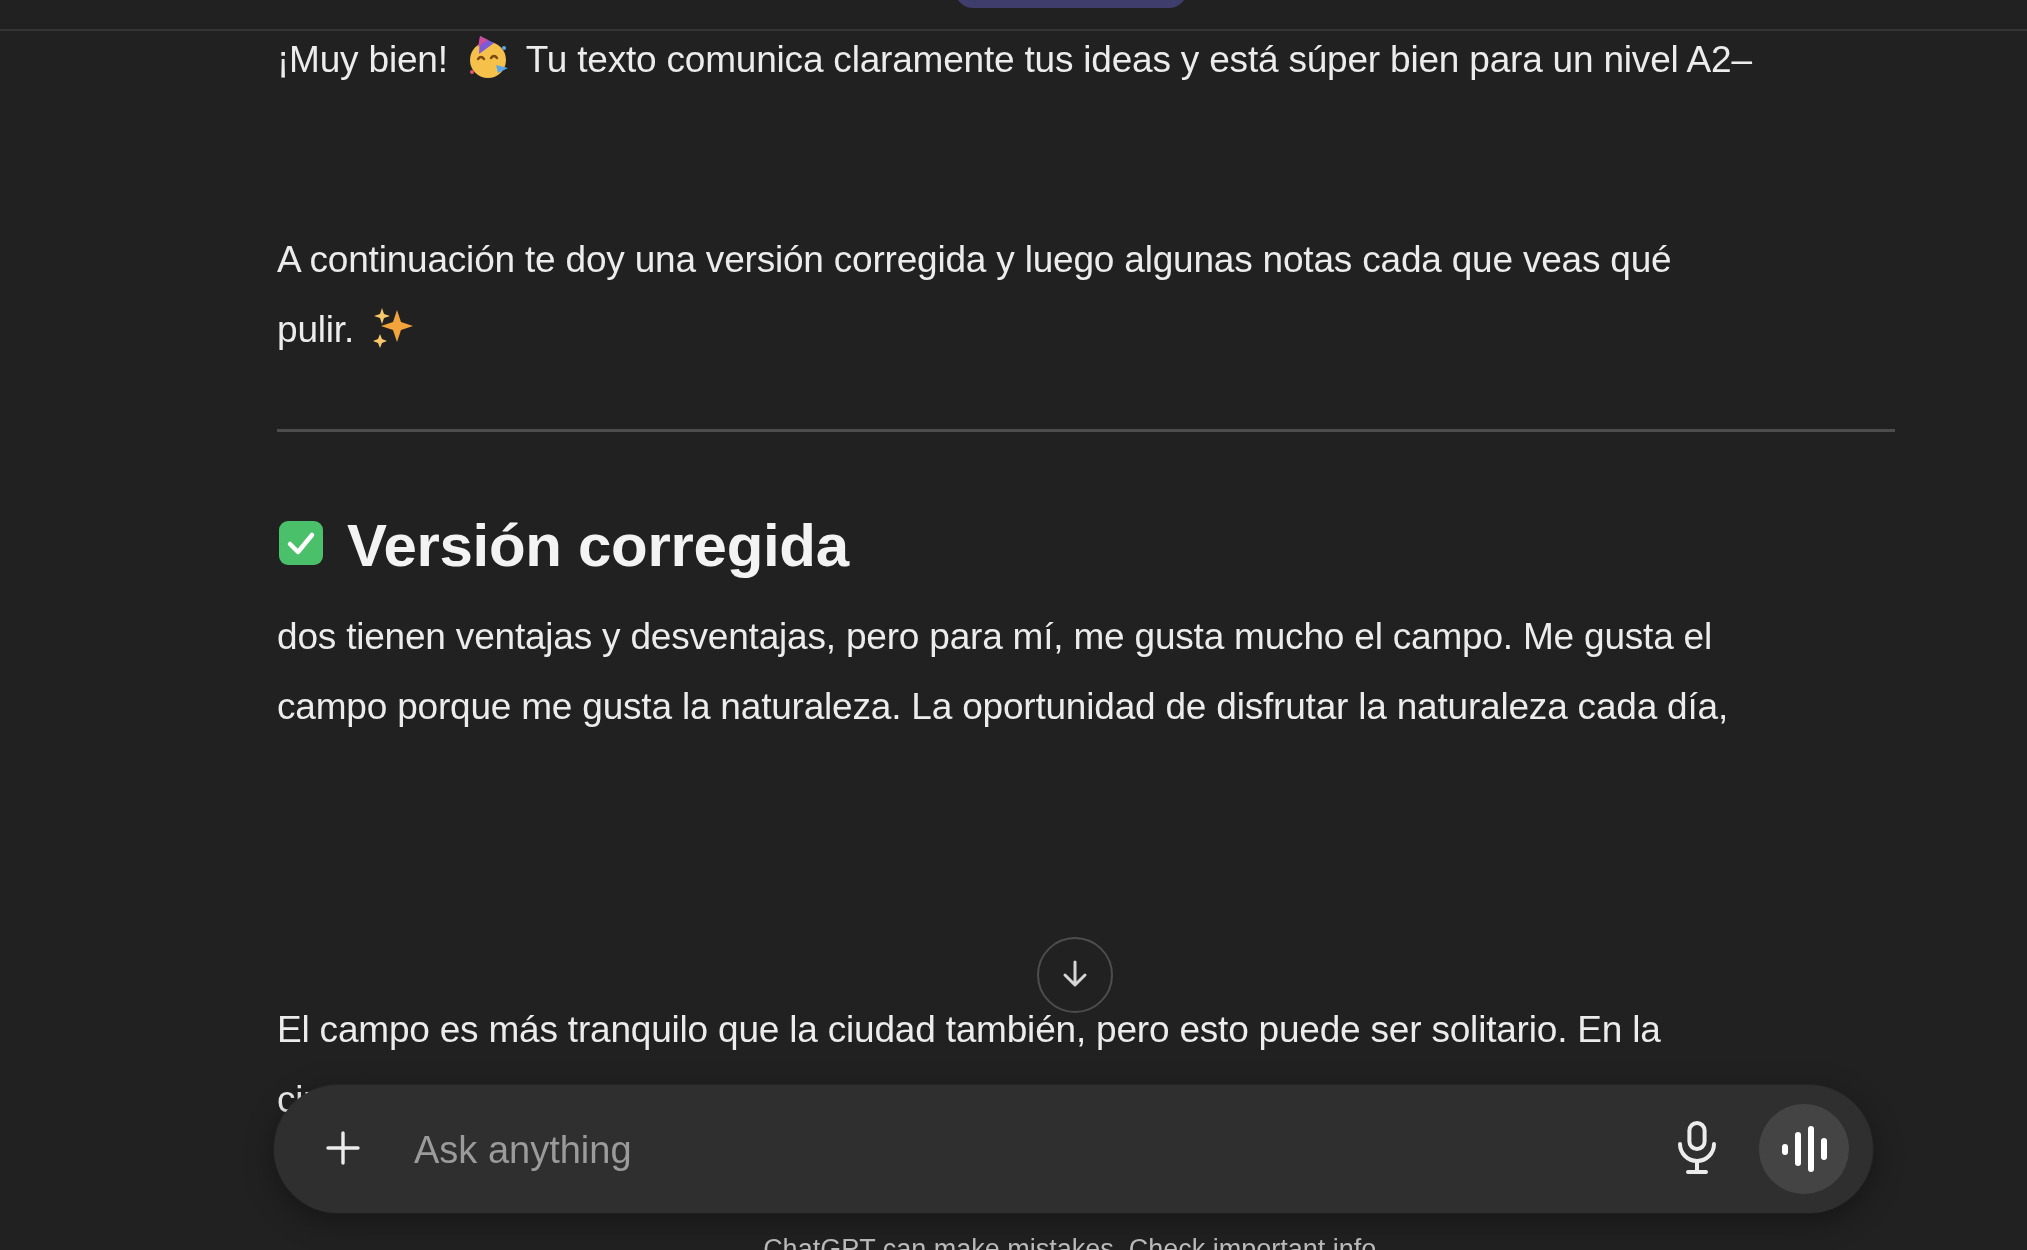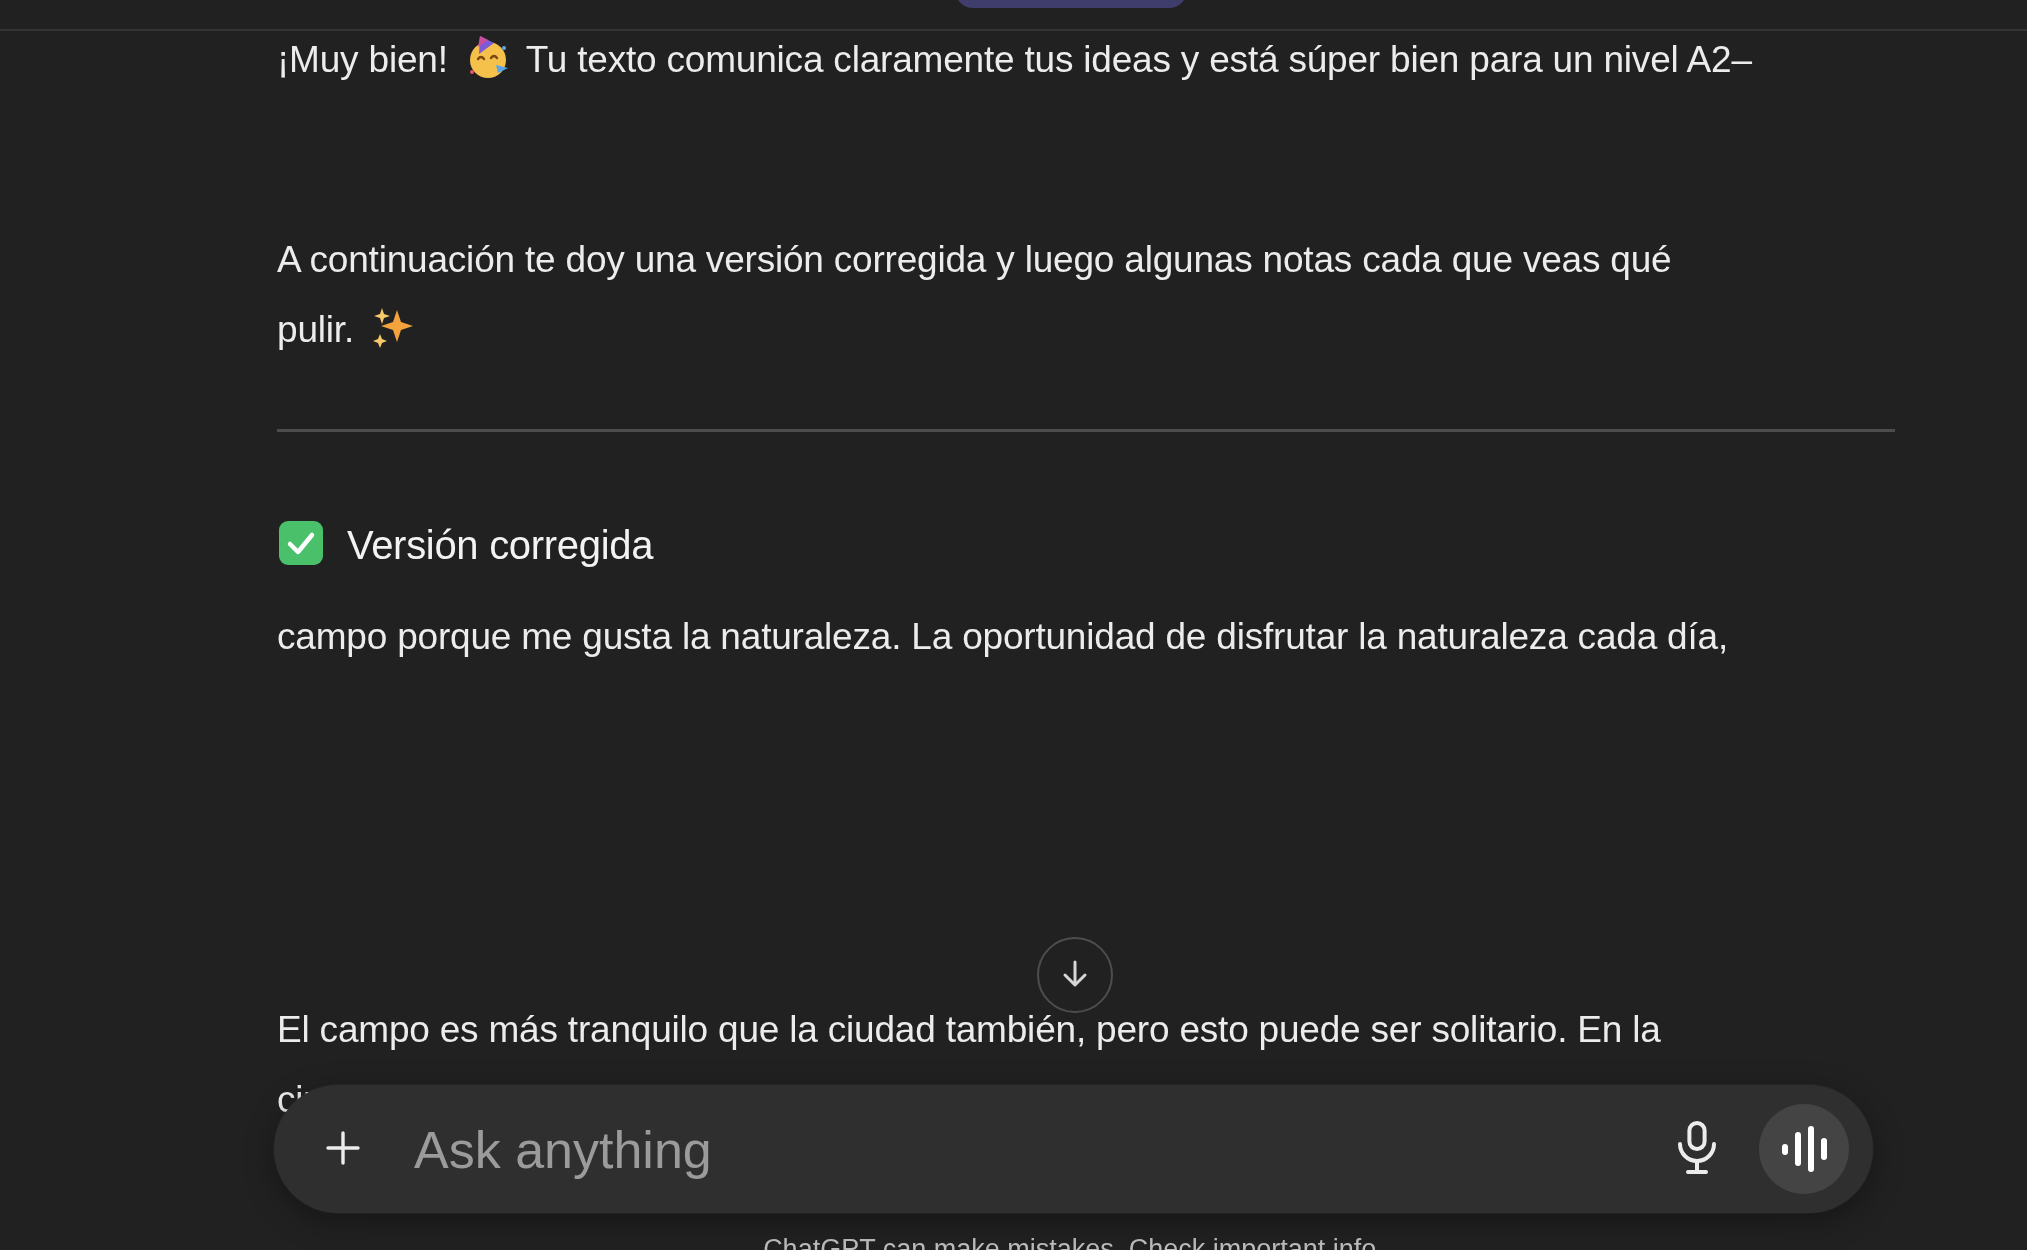--- a/index.html
+++ b/index.html
@@ -19,21 +19,21 @@
   .header-divider{
     position:absolute;left:0;top:29px;width:2027px;height:2px;background:#343434;
   }
   
   .chat-col{position:absolute;left:277px;width:1625px;top:0;}
   .para{position:absolute;left:0;width:1625px;}
   .line{height:70px;line-height:70px;font-size:37px;letter-spacing:-0.2px;white-space:nowrap;color:#ececec;}
   .p1{top:25px;} .p2{top:225px;} .p3{top:602px;} .p4{top:995px;}
   .msg-hr{position:absolute;left:0;top:429px;width:1618px;height:3px;background:#4d4d4d;border:none;margin:0;}
   .heading-row{position:absolute;left:0;top:512px;height:66px;display:flex;align-items:center;gap:22px;}
-  .heading-text{font-size:40px;font-weight:400;color:#f3f3f3;letter-spacing:-0.3px;}
+  .heading-text{font-size:60px;font-weight:700;color:#f3f3f3;letter-spacing:-0.3px;}
   .emoji{display:inline-block;vertical-align:-8px;}
   .emoji-inline{margin:0 16px;}
   
   .scroll-btn{
     position:absolute;left:1037px;top:937px;width:76px;height:76px;border-radius:50%;
     background:#212121;border:2px solid #4d4d4d;box-sizing:border-box;
     display:flex;align-items:center;justify-content:center;z-index:5;cursor:pointer;
   }
   
   .composer{
@@ -42,21 +42,21 @@
     box-shadow:0 0 0 1px rgba(255,255,255,0.03), 0 8px 30px rgba(0,0,0,0.35);
     display:flex;align-items:center;
   }
   .plus-btn{
     position:absolute;left:45px;top:40px;width:48px;height:48px;border:none;background:transparent;
     display:flex;align-items:center;justify-content:center;cursor:pointer;padding:0;
   }
   .composer-input{
     position:absolute;left:138px;top:0;height:128px;width:1230px;
     background:transparent;border:none;outline:none;
-    font-family:"Liberation Sans", sans-serif;font-size:52px;color:#ececec;
+    font-family:"Liberation Sans", sans-serif;font-size:38px;color:#ececec;
   }
   .composer-input::placeholder{color:#9b9b9b;opacity:1;}
   .mic-btn{
     position:absolute;right:146px;top:34px;width:60px;height:60px;border:none;background:transparent;
     display:flex;align-items:center;justify-content:center;cursor:pointer;padding:0;
   }
   .voice-btn{
     position:absolute;right:24px;top:19px;width:90px;height:90px;border-radius:50%;
     background:#444444;border:none;cursor:pointer;
     display:flex;align-items:center;justify-content:center;gap:7px;padding:0;
@@ -107,20 +107,21 @@
 
   <div class="heading-row">
     <span class="emoji"><svg width="48" height="48" viewBox="0 0 48 48">
       <rect x="2" y="2" width="44" height="44" rx="9" fill="#4ac06a"></rect>
       <polyline points="13,25 21,33 35,16" fill="none" stroke="#ffffff" stroke-width="4.5" stroke-linecap="round" stroke-linejoin="round"></polyline>
     </svg></span>
     <span class="heading-text">Versión corregida</span>
   </div>
 
   <div class="para p3">
+    <div class="line">dos tienen ventajas y desventajas, pero para mí, me gusta mucho el campo. Me gusta el</div>
     <div class="line">campo porque me gusta la naturaleza. La oportunidad de disfrutar la naturaleza cada día,</div>
   </div>
 
   <div class="para p4">
     <div class="line">El campo es más tranquilo que la ciudad también, pero esto puede ser solitario. En la</div>
     <div class="line">ciudad hay más gente y más cosas que hacer, pero también puede ser más estresante.</div>
   </div>
 
 </div>
 

